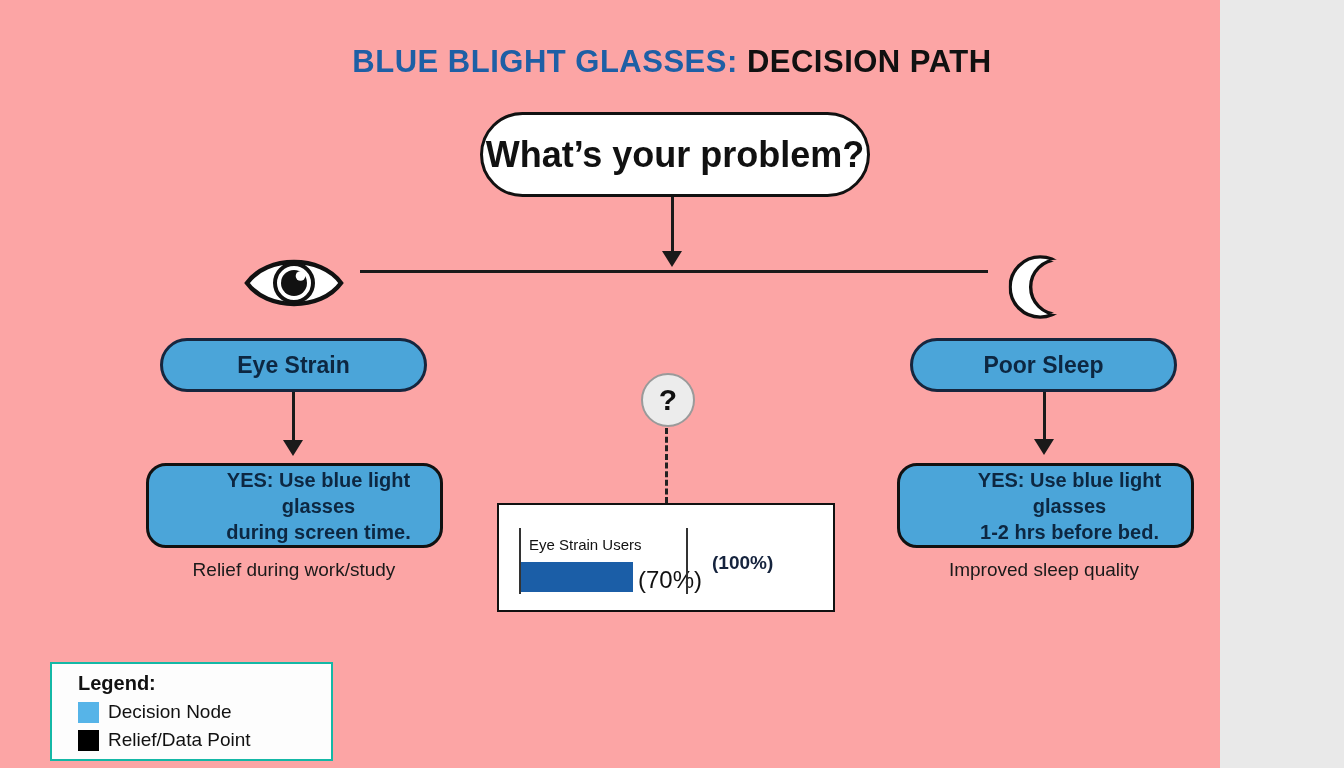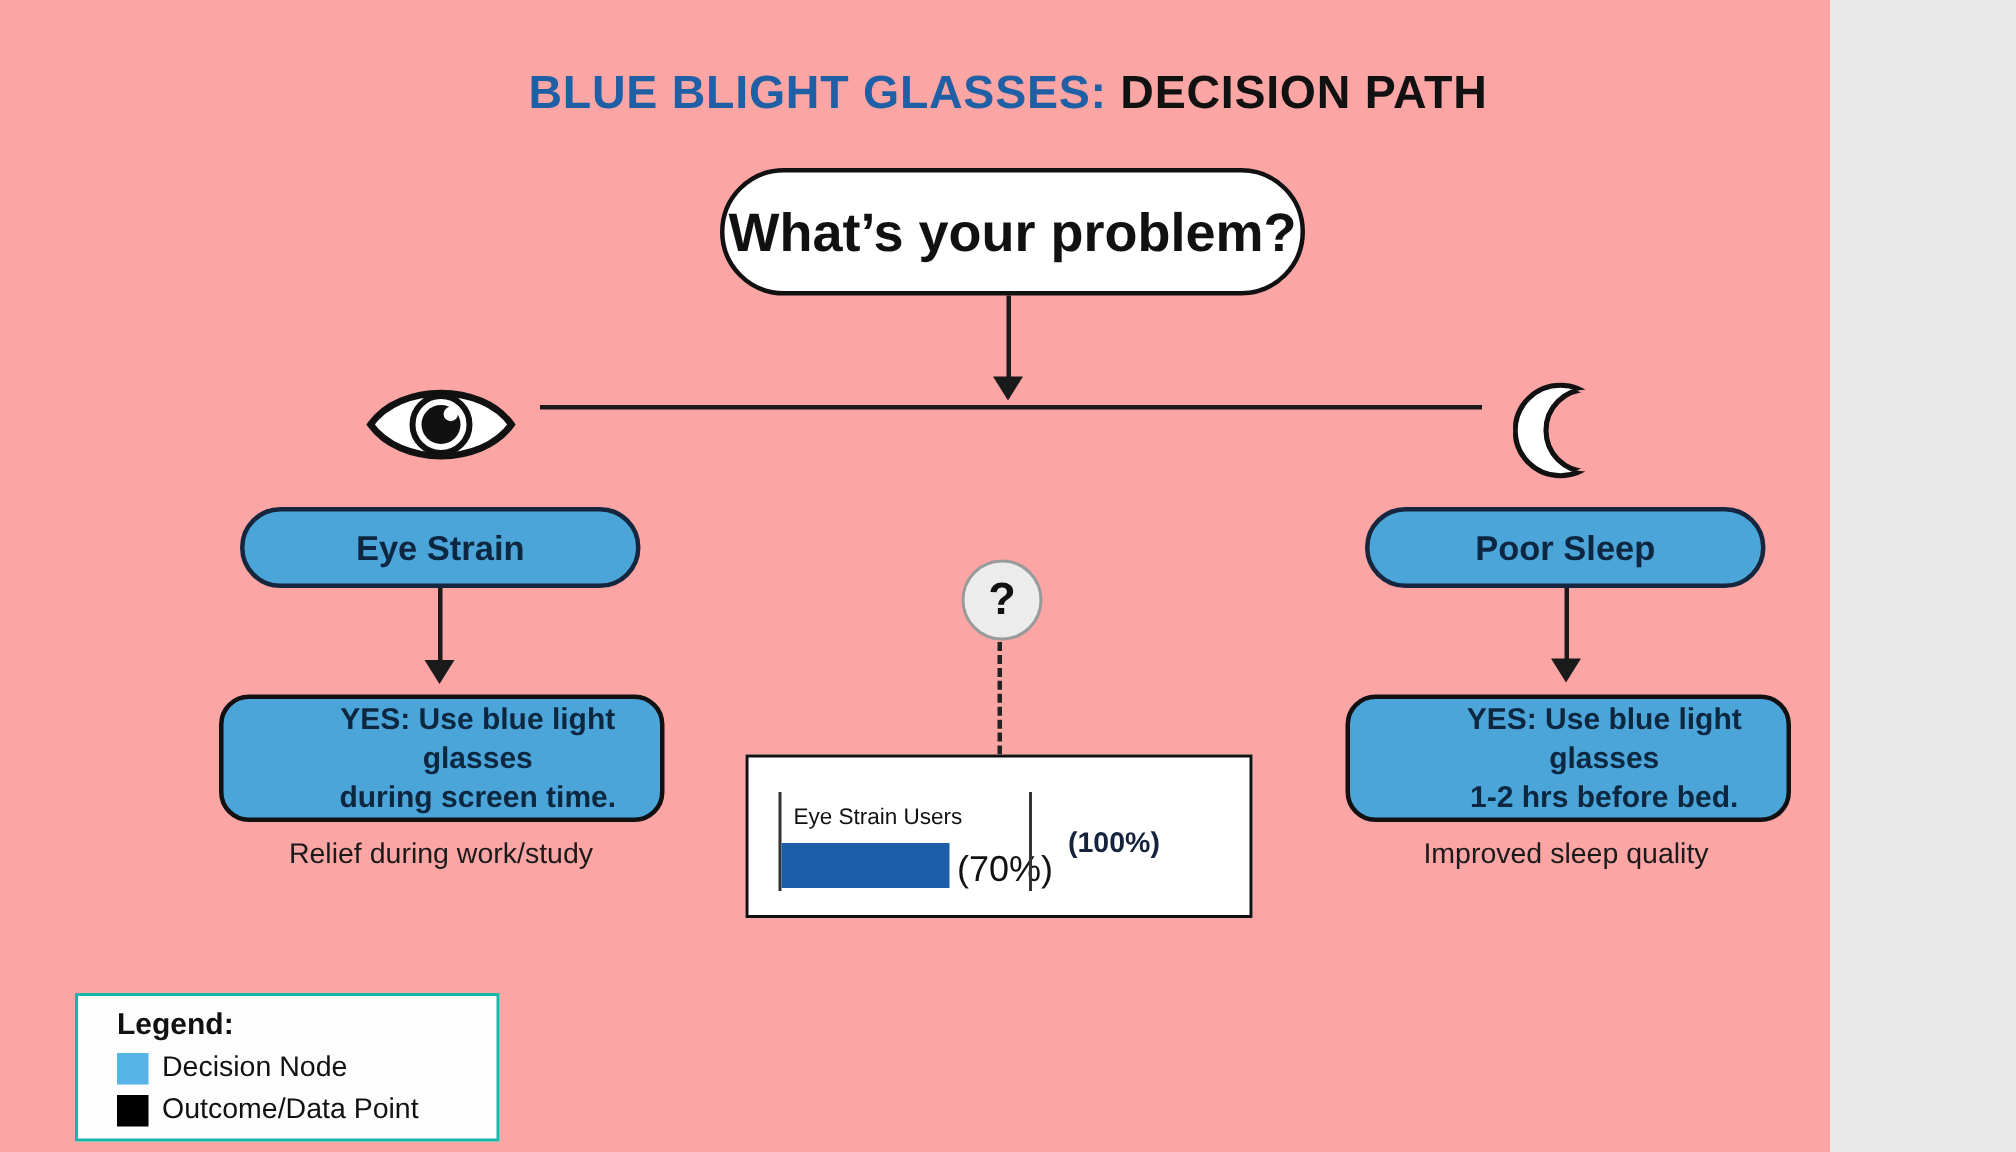--- a/index.html
+++ b/index.html
@@ -192,17 +192,17 @@
   </div>
 
   <div class="legend-panel">
     <div class="legend-title">Legend:</div>
     <div class="legend-row">
       <span class="legend-swatch swatch-decision"></span>
       <span class="legend-label">Decision Node</span>
     </div>
     <div class="legend-row">
       <span class="legend-swatch swatch-outcome"></span>
-      <span class="legend-label">Outcome/Data Point</span>
+      <span class="legend-label">Relief/Data Point</span>
     </div>
   </div>
 
 </div>
 
 </body></html>

